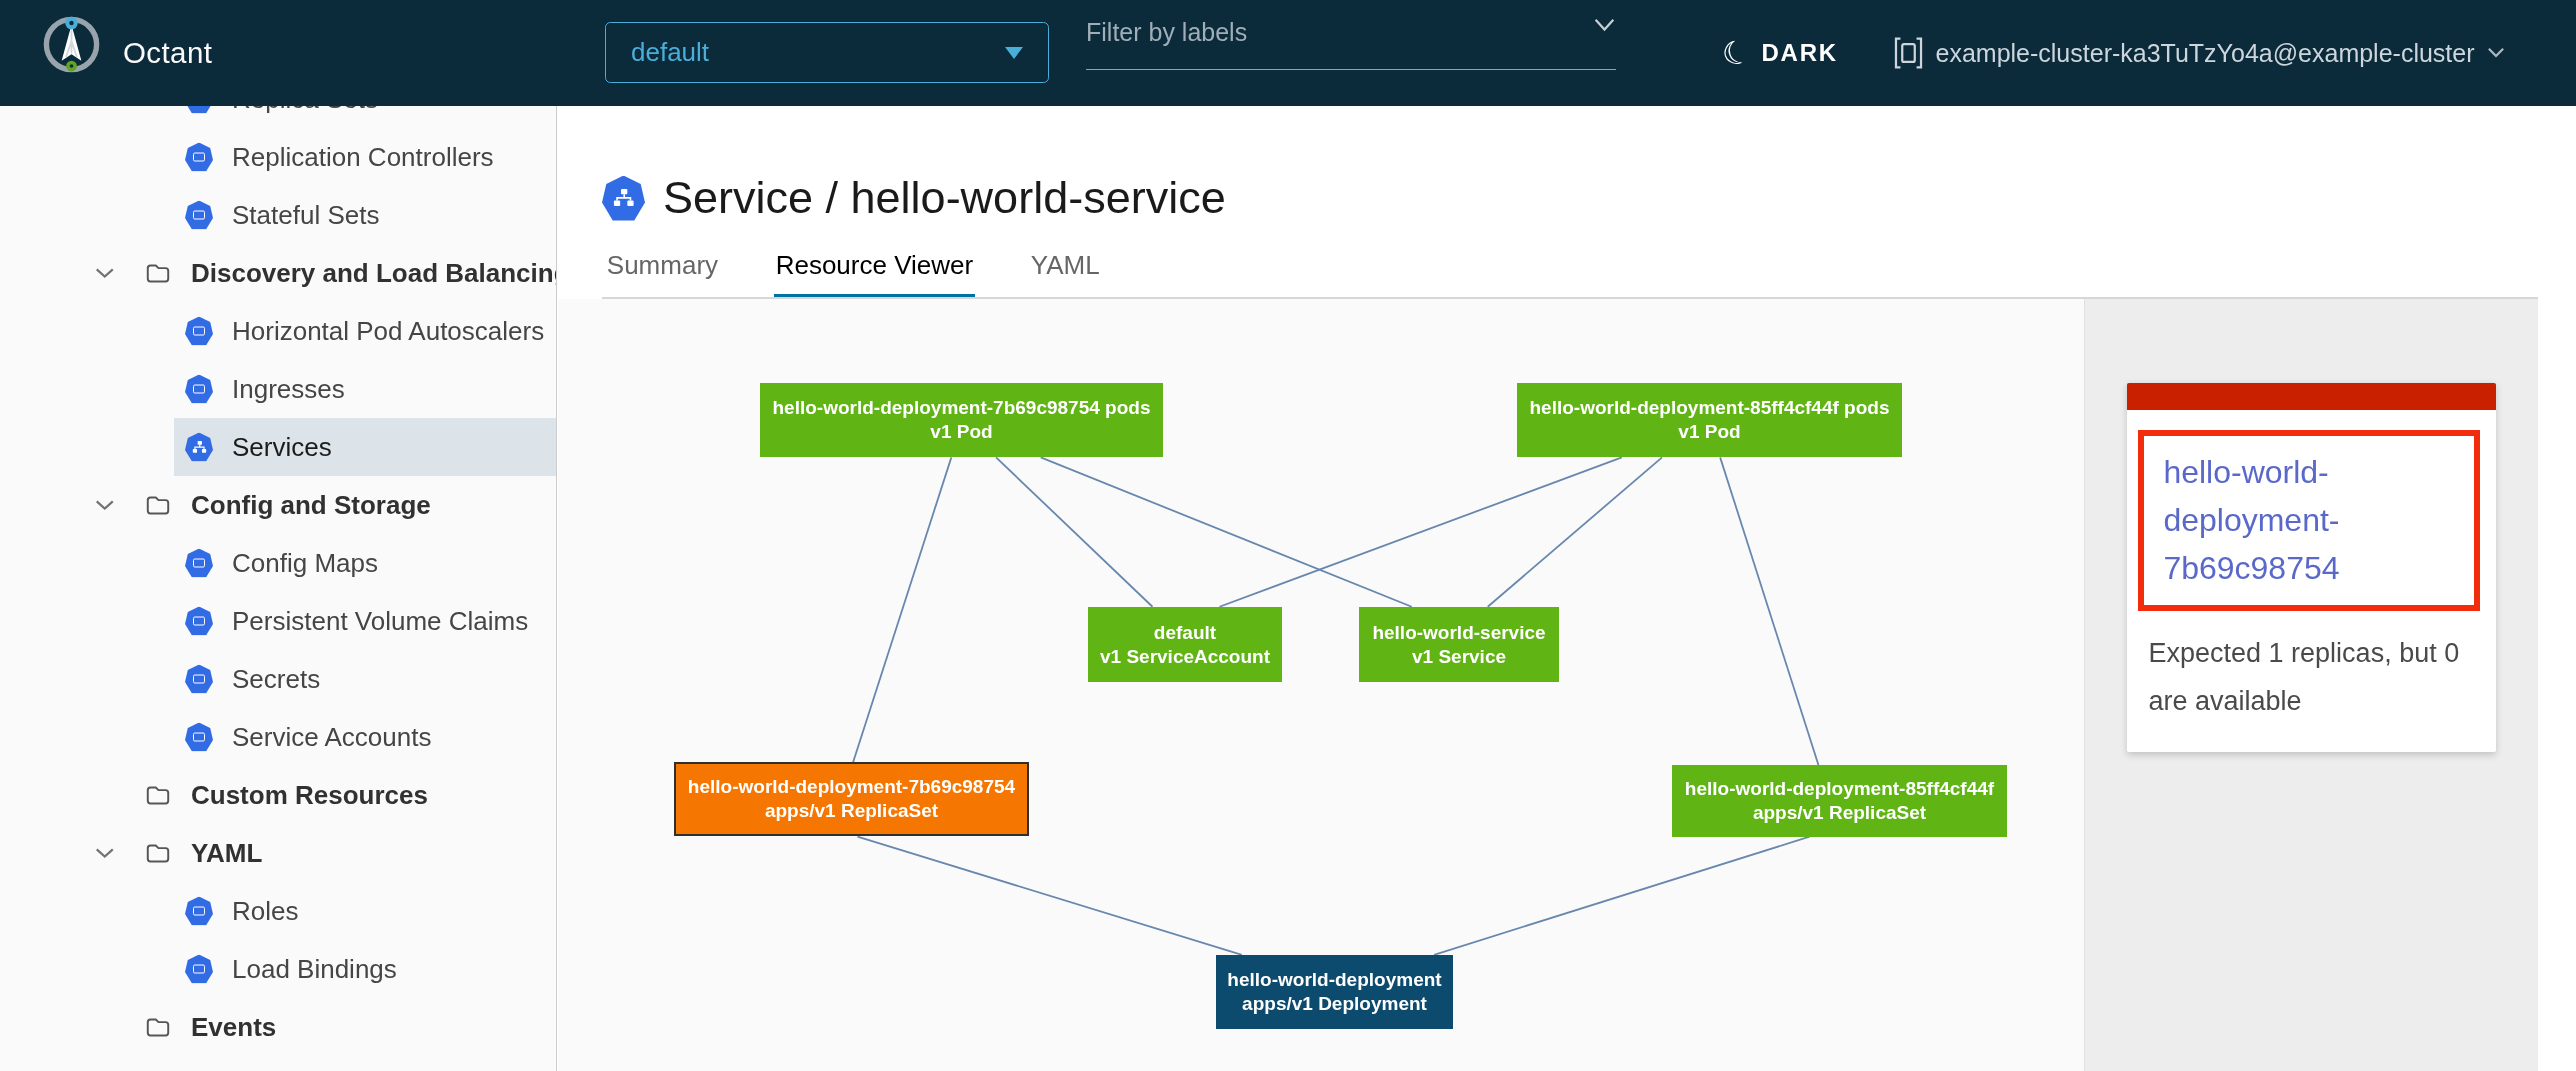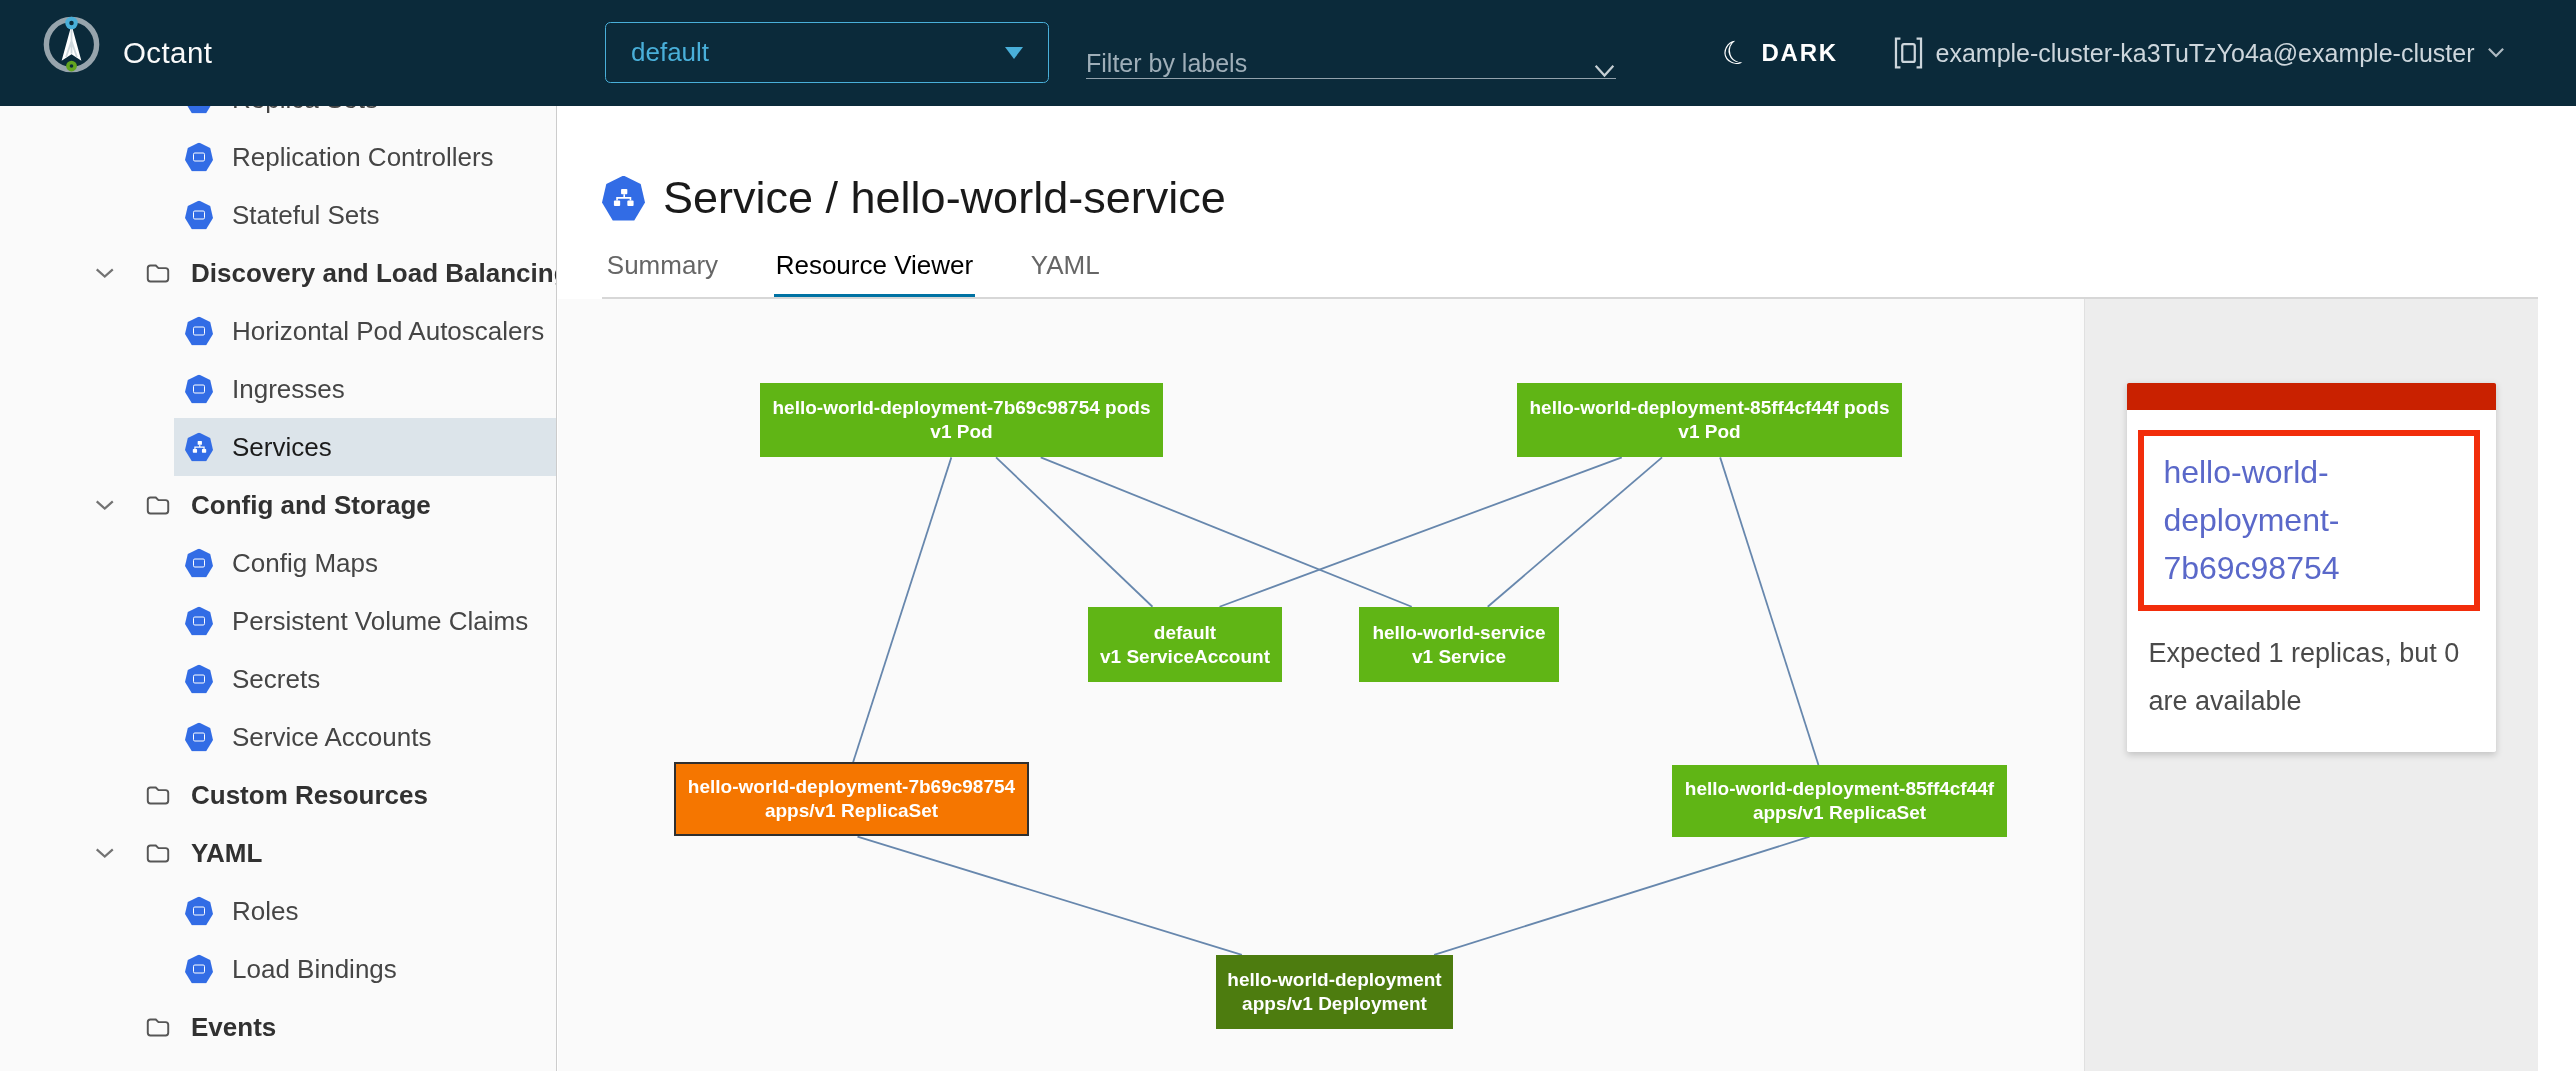--- a/index.html
+++ b/index.html
@@ -11,22 +11,22 @@
     background:#0b2a3a; z-index:30; }
   .logo-wrap { position:absolute; left:41px; top:14.3px; width:61px; height:61px; }
   .app-name { position:absolute; left:123px; top:0; height:106px; line-height:106px;
     color:#fafafa; font-size:29.5px; letter-spacing:0.4px; }
   .ns-select { position:absolute; left:605px; top:22.4px; width:444px; height:61px;
     border:1.8px solid #49afd9; border-radius:5.4px; display:flex; align-items:center;
     padding:0 25px; cursor:pointer; }
   .ns-select .ns-value { color:#49afd9; font-size:26px; flex:1; }
   .caret-down { width:0; height:0; border-left:9.8px solid transparent;
     border-right:9.8px solid transparent; border-top:12.5px solid #49afd9; }
-  .filter-wrap { position:absolute; left:1086px; top:27px; width:530px; height:52px;
-    border-bottom:1.8px solid #93a2ac; display:flex; align-items:flex-end; }
+  .filter-wrap { position:absolute; left:1086px; top:18px; width:530px; height:52px;
+    border-bottom:1.8px solid #93a2ac; display:flex; align-items:flex-start; }
   .filter-input { flex:1; background:transparent; border:none; outline:none;
     font-size:25px; color:#dbe3e8; font-family:inherit; }
   .filter-input::placeholder { color:#9faeb8; opacity:1; }
   .theme-toggle { position:absolute; left:1722px; top:0; height:106px;
     display:flex; align-items:center; gap:10.7px; cursor:pointer; }
   .moon-glyph { color:#fff; font-size:32px; line-height:1; transform:rotate(-18deg); }
   .theme-label { color:#fff; font-size:24px; font-weight:bold; letter-spacing:1.8px; }
   .cluster-sel { position:absolute; left:1894px; top:0; height:106px;
     display:flex; align-items:center; gap:12.5px; cursor:pointer; }
   .cluster-label { color:#cdd6dc; font-size:25px; }
@@ -302,21 +302,21 @@
             <span>v1 Service</span>
           </div>
           <div class="gnode" style="left: 116px; top: 463px; width: 355px; height: 74px; background: rgb(245, 118, 0); border: 2.7px solid rgb(47, 47, 47);">
             <span>hello-world-deployment-7b69c98754</span>
             <span>apps/v1 ReplicaSet</span>
           </div>
           <div class="gnode" style="left: 1114px; top: 466px; width: 335px; height: 72px; background: rgb(96, 181, 21);">
             <span>hello-world-deployment-85ff4cf44f</span>
             <span>apps/v1 ReplicaSet</span>
           </div>
-          <div class="gnode" style="left: 658px; top: 656px; width: 237px; height: 74px; background: #4d7c0f;">
+          <div class="gnode" style="left: 658px; top: 656px; width: 237px; height: 74px; background: #0c4a6e;">
             <span>hello-world-deployment</span>
             <span>apps/v1 Deployment</span>
           </div>
         </div>
     </div>
 
     <aside class="detail-panel">
       <div class="detail-card">
         <div class="card-statusbar"></div>
         <div class="card-highlight">

